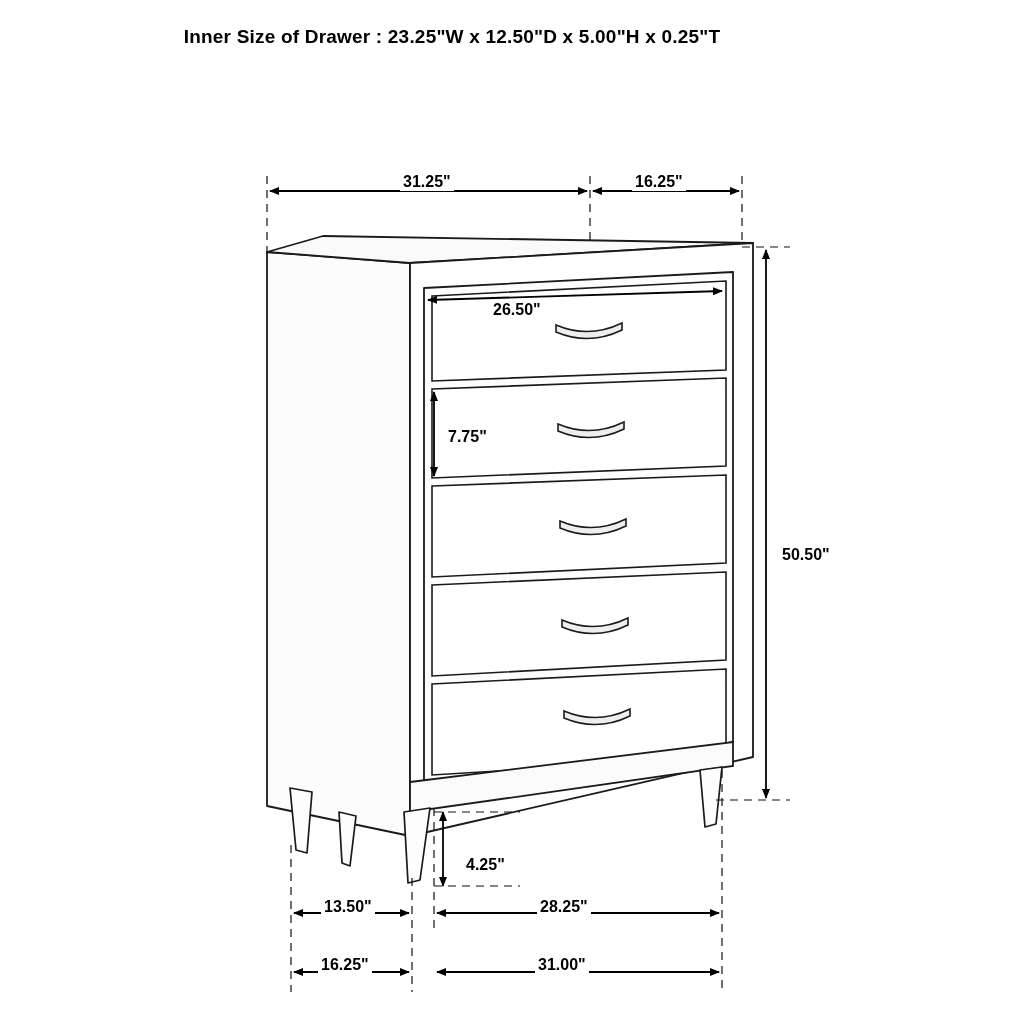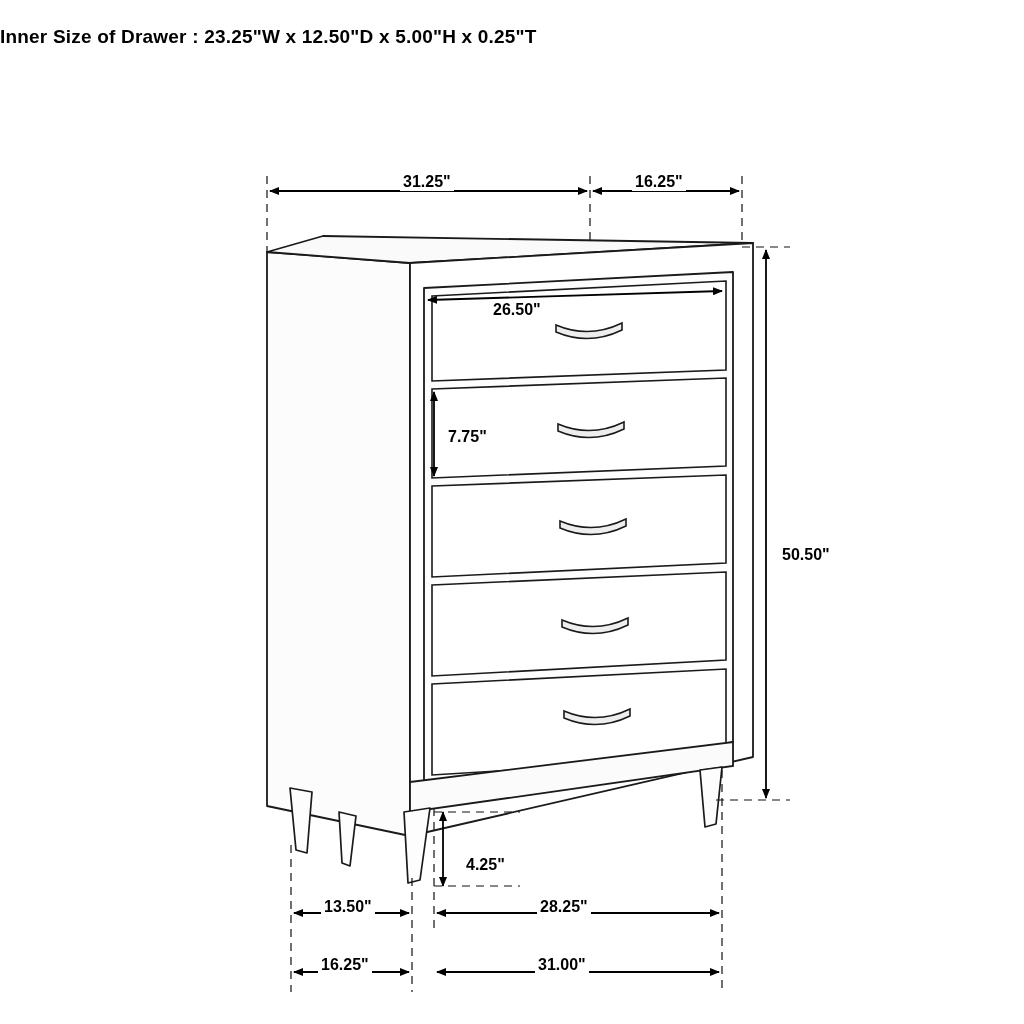--- a/index.html
+++ b/index.html
@@ -18,21 +18,21 @@
   #stage {
     position: relative;
     width: 1024px;
     height: 1024px;
   }
   .title {
     position: absolute;
     top: 26px;
     left: 0;
     width: 904px;
-    text-align: left;
+    text-align: center;
     font-size: 19px;
     font-weight: bold;
     letter-spacing: 0.2px;
   }
   svg.diagram {
     position: absolute;
     top: 0;
     left: 0;
     width: 1024px;
     height: 1024px;

